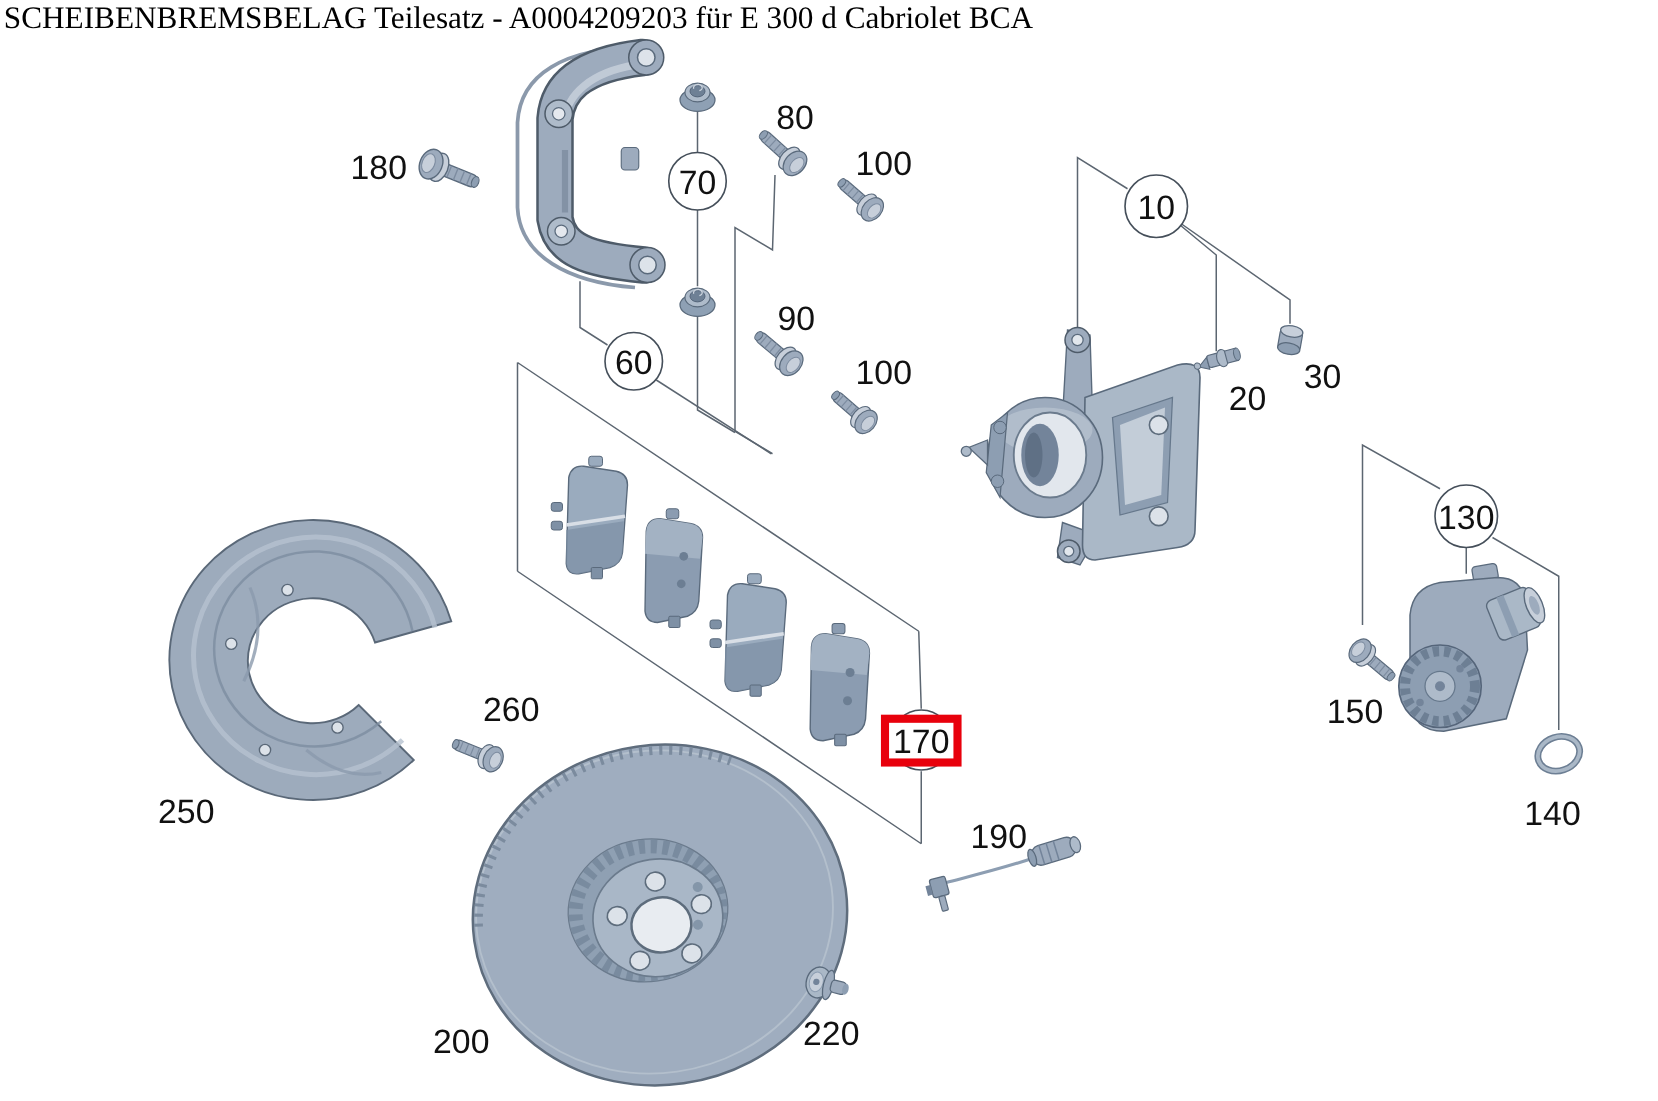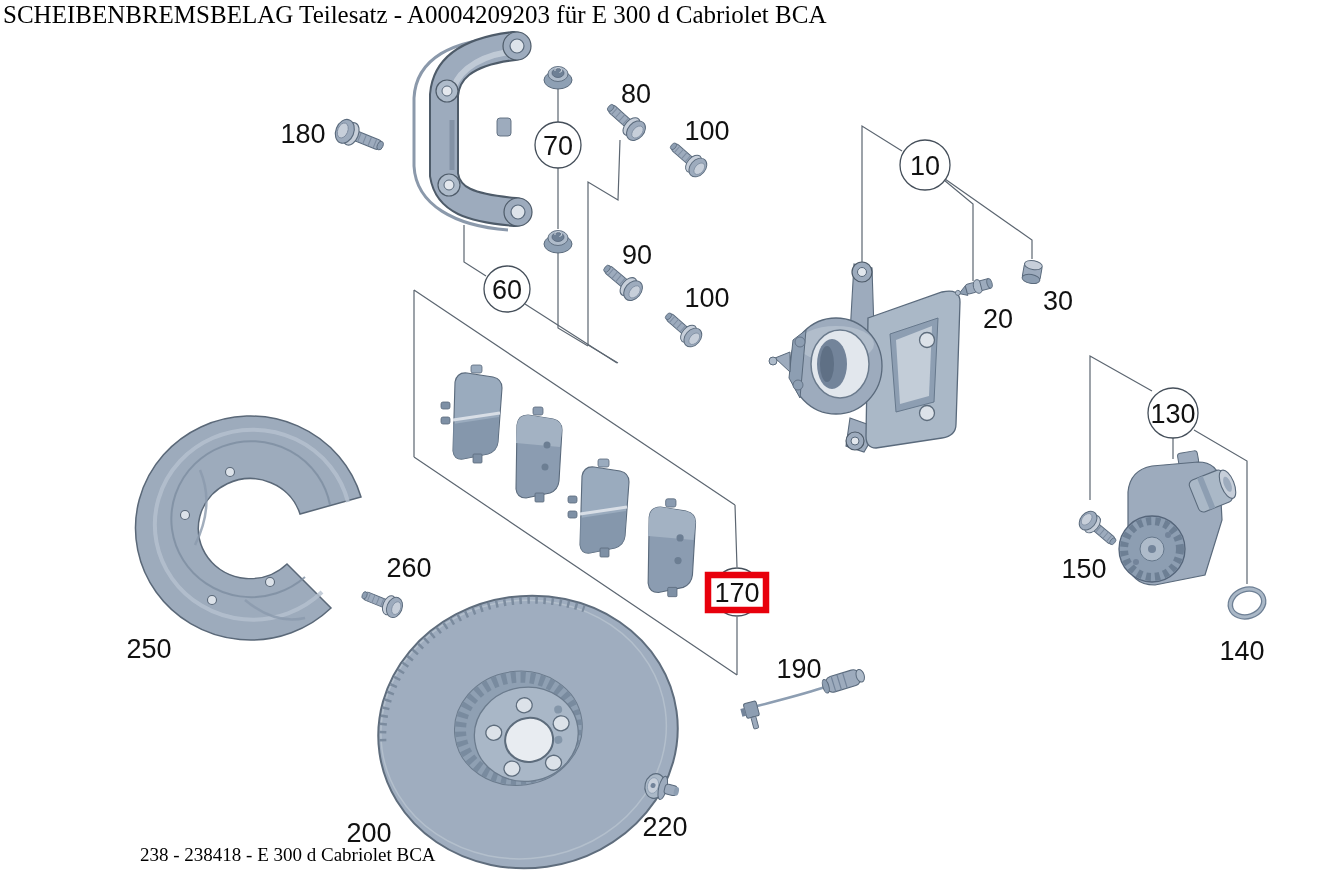--- a/index.html
+++ b/index.html
@@ -244,14 +244,13 @@
     <text class="lbl" x="1058" y="310">30</text>
     <text class="lbl" x="1084" y="578">150</text>
     <text class="lbl" x="1242" y="660">140</text>
     <text class="lbl" x="799" y="678">190</text>
     <text class="lbl" x="149" y="658">250</text>
     <text class="lbl" x="409" y="577">260</text>
     <text class="lbl" x="369" y="842">200</text>
     <text class="lbl" x="665" y="836">220</text>
   </svg>
 
-  <div id="caption">238 - 238418 - E 300 d Cabriolet BCA</div>
 </div>
 
 </body></html>

